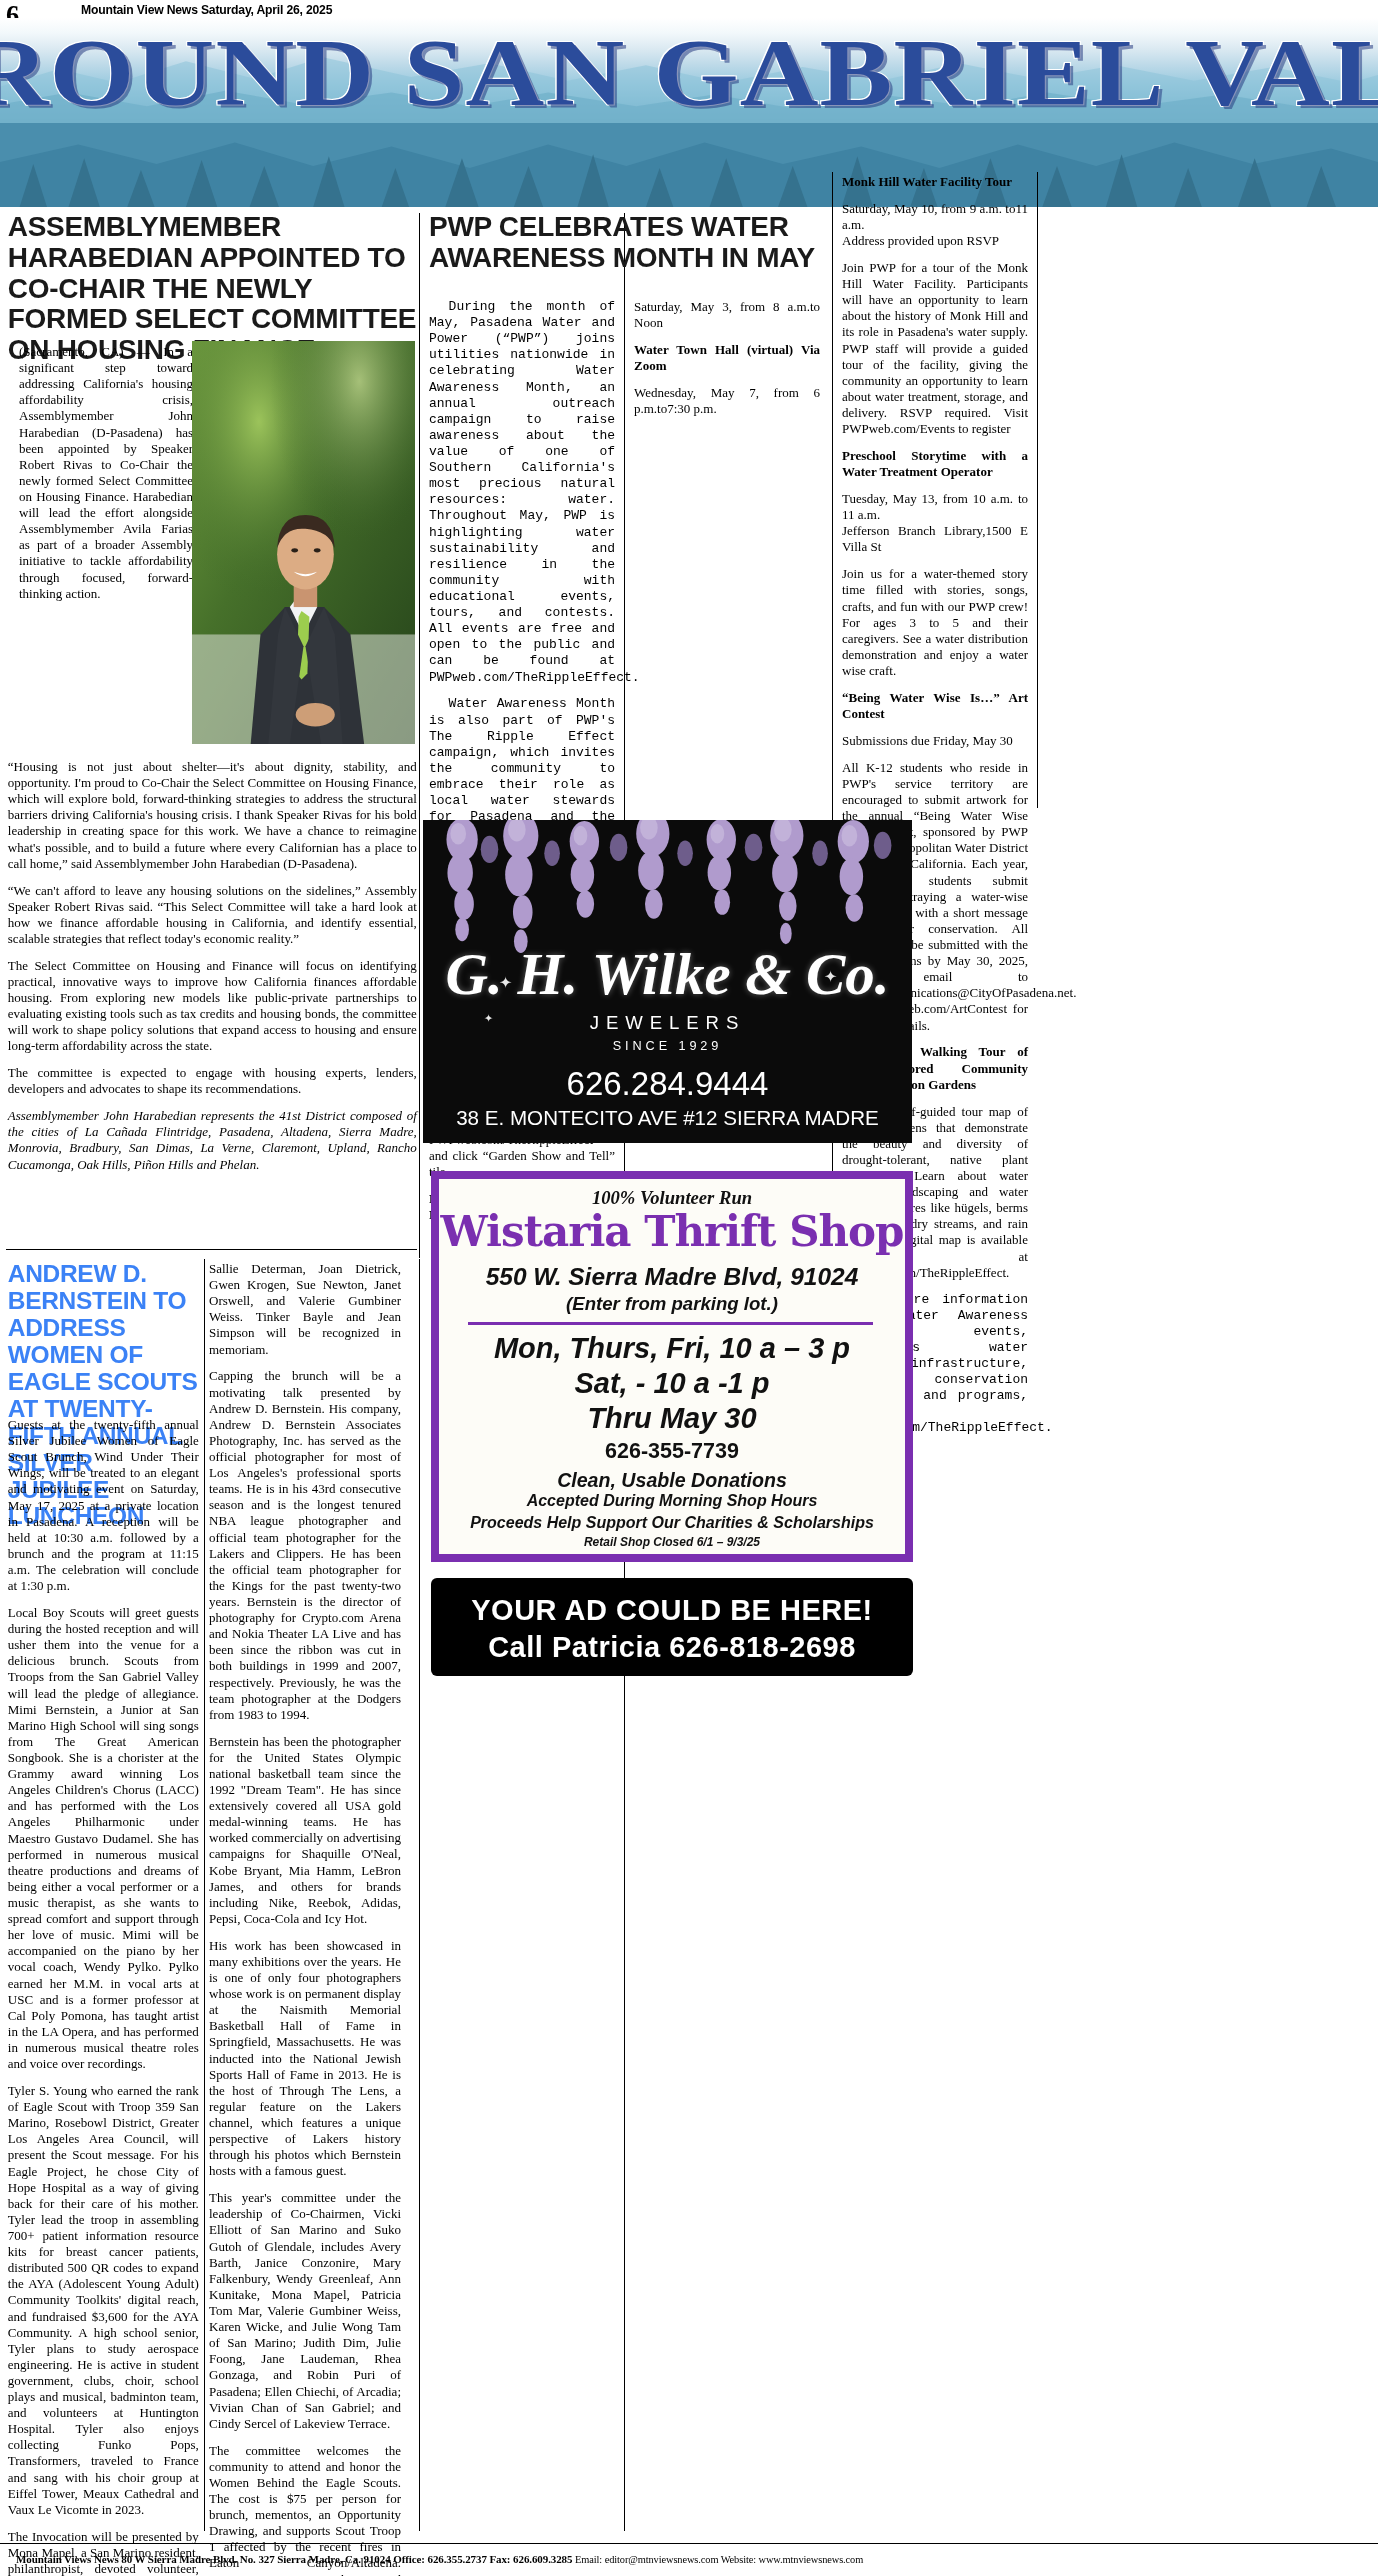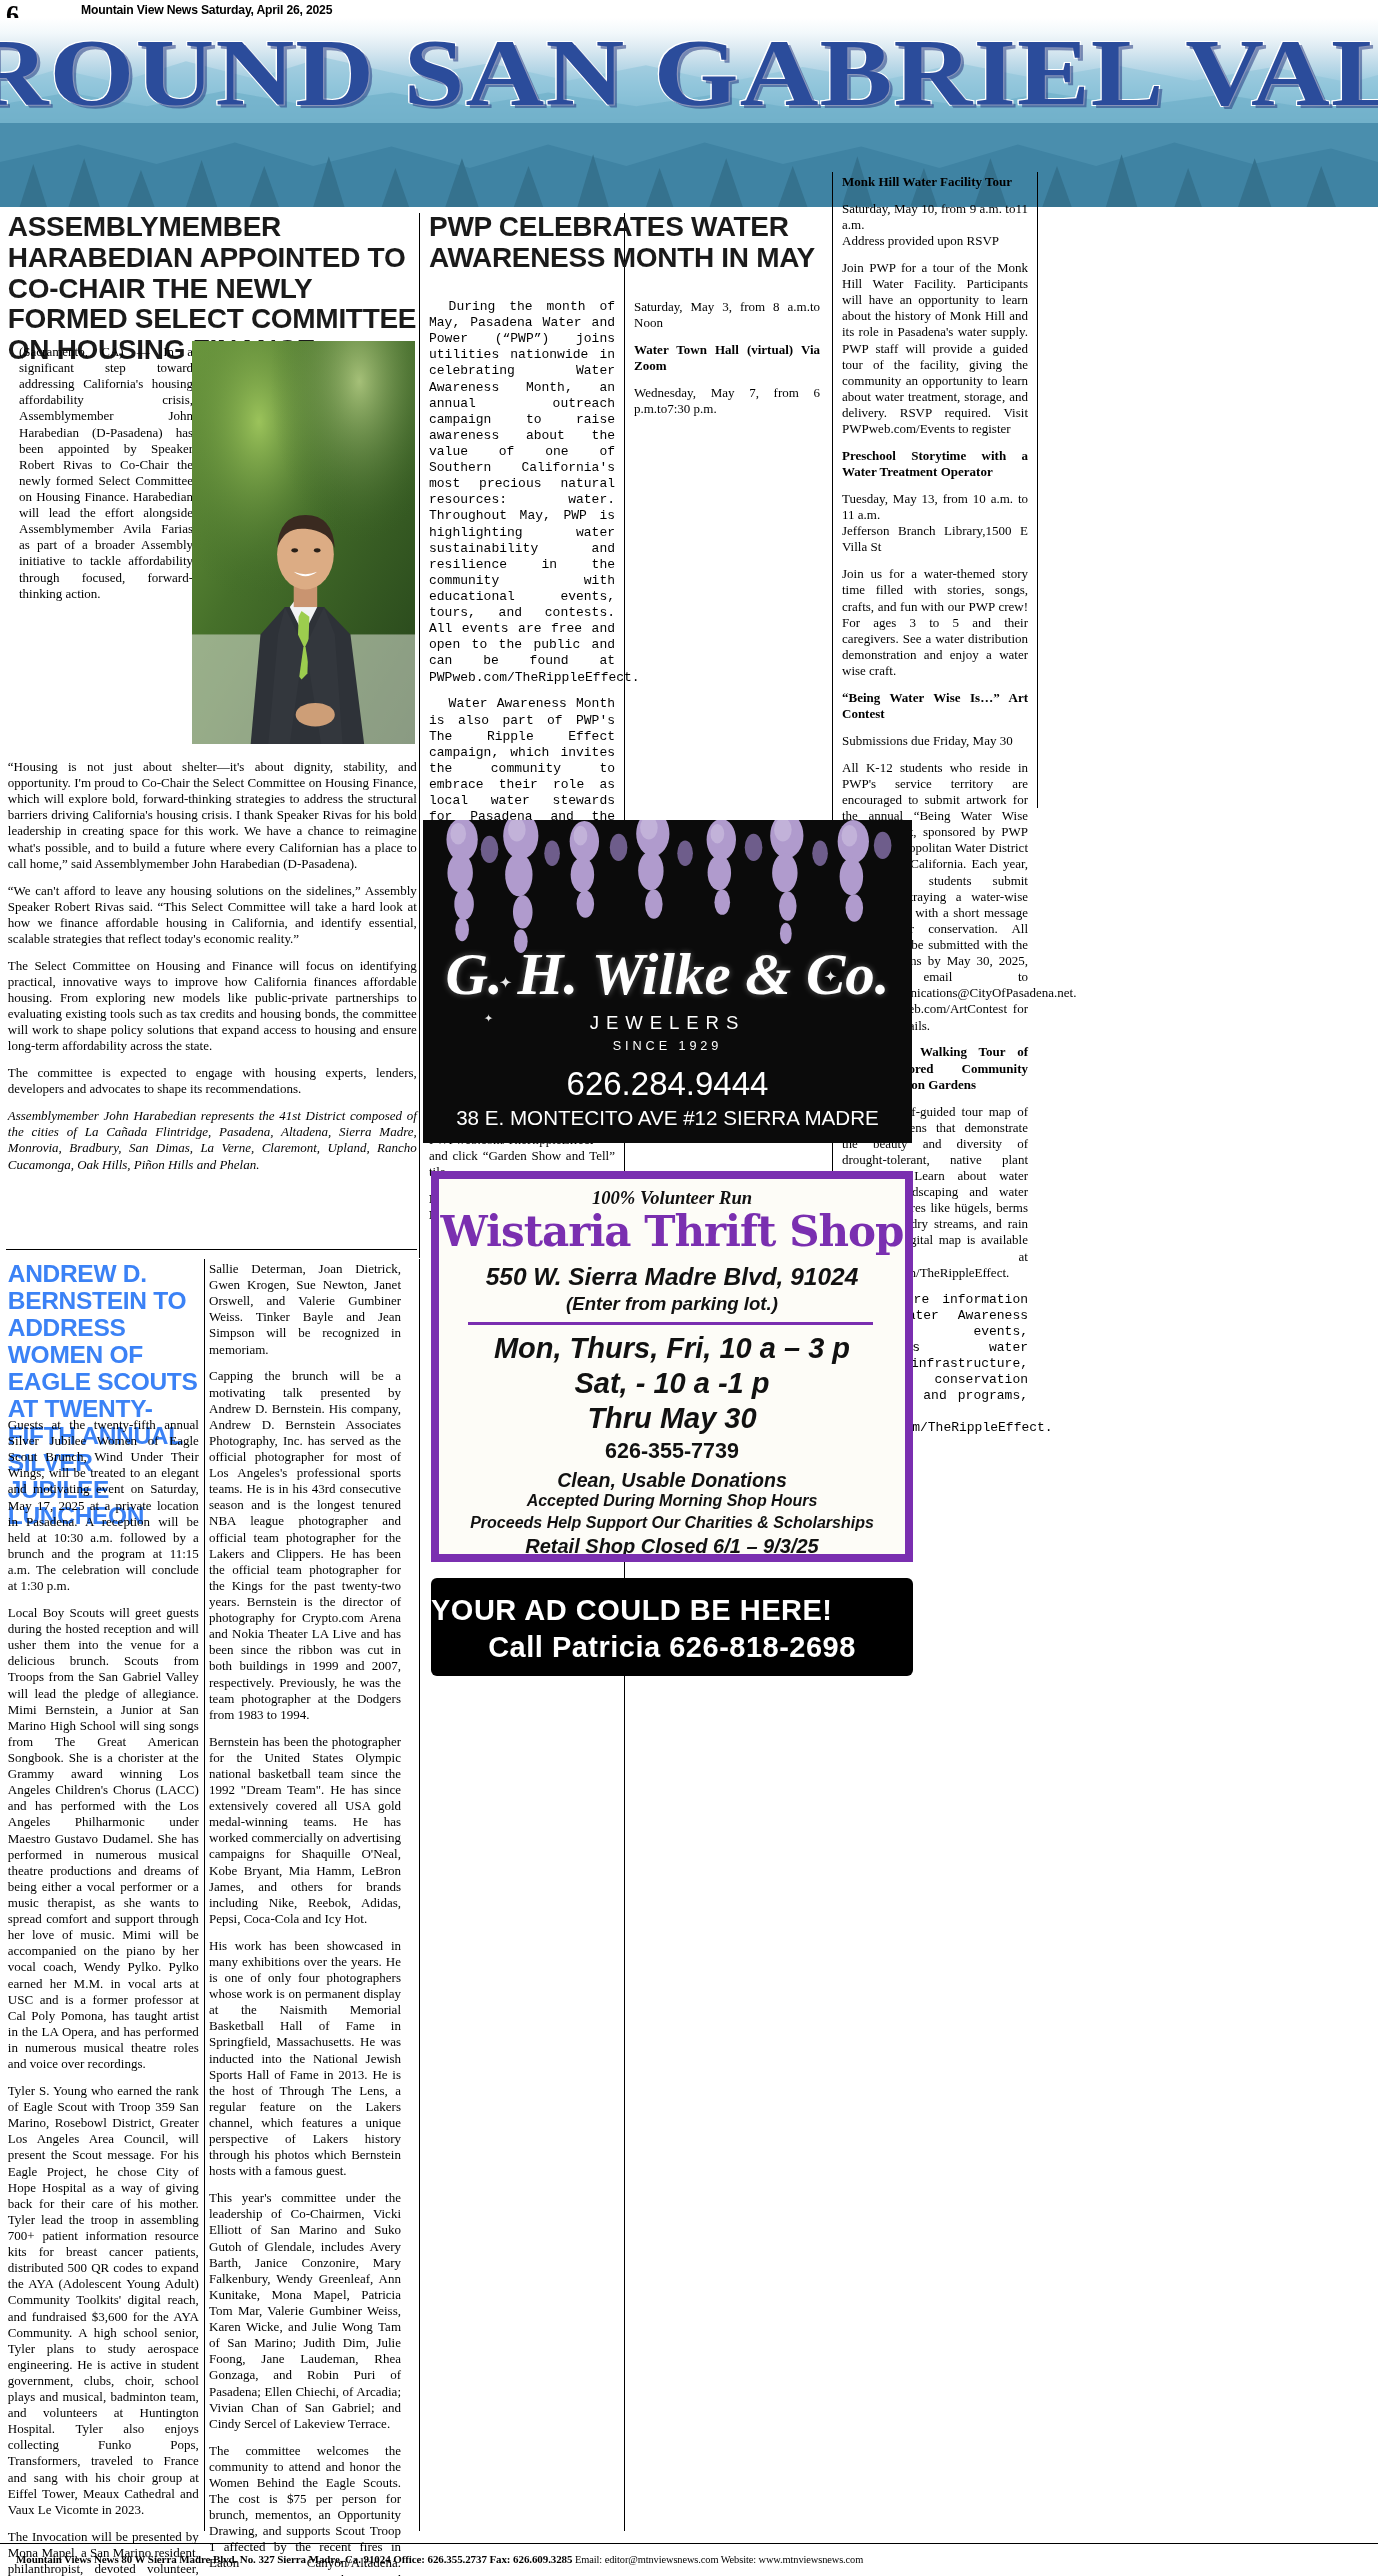--- a/index.html
+++ b/index.html
@@ -238,29 +238,29 @@
     font-size:16px; color:#111;
   }
   #wt-proceeds {
     position:absolute; left:0; top: 335px; width:100%; text-align:center;
     font-family:"Liberation Sans", sans-serif; font-weight:700; font-style:italic;
     font-size:16px; color:#111;
   }
   #wt-retail {
     position:absolute; left:0; top: 356px; width:100%; text-align:center;
     font-family:"Liberation Sans", sans-serif; font-weight:700; font-style:italic;
-    font-size:20px; color:#111;
+    font-size:12px; color:#111;
   }
 
   #ad-yourad {
     position: absolute; left: 431px; top: 1578px; width: 482px; height: 98px;
     background: #000; border-radius: 5.9px;
   }
   #ad-yourad .l1 {
-    position:absolute; left:0; top: 15.7px; width:100%; 
+    position:absolute; left:0; top: 15.7px; width:100%; text-align:center;
     color:#fff; font-family:"Liberation Sans", sans-serif;
     font-weight:700; font-size:29px; letter-spacing:0.5px;
   }
   #ad-yourad .l2 {
     position:absolute; left:0; top: 53px; width:100%; text-align:center;
     color:#fff; font-family:"Liberation Sans", sans-serif;
     font-weight:700; font-size:29px; letter-spacing:0.5px;
   }
 </style>
 </head>

